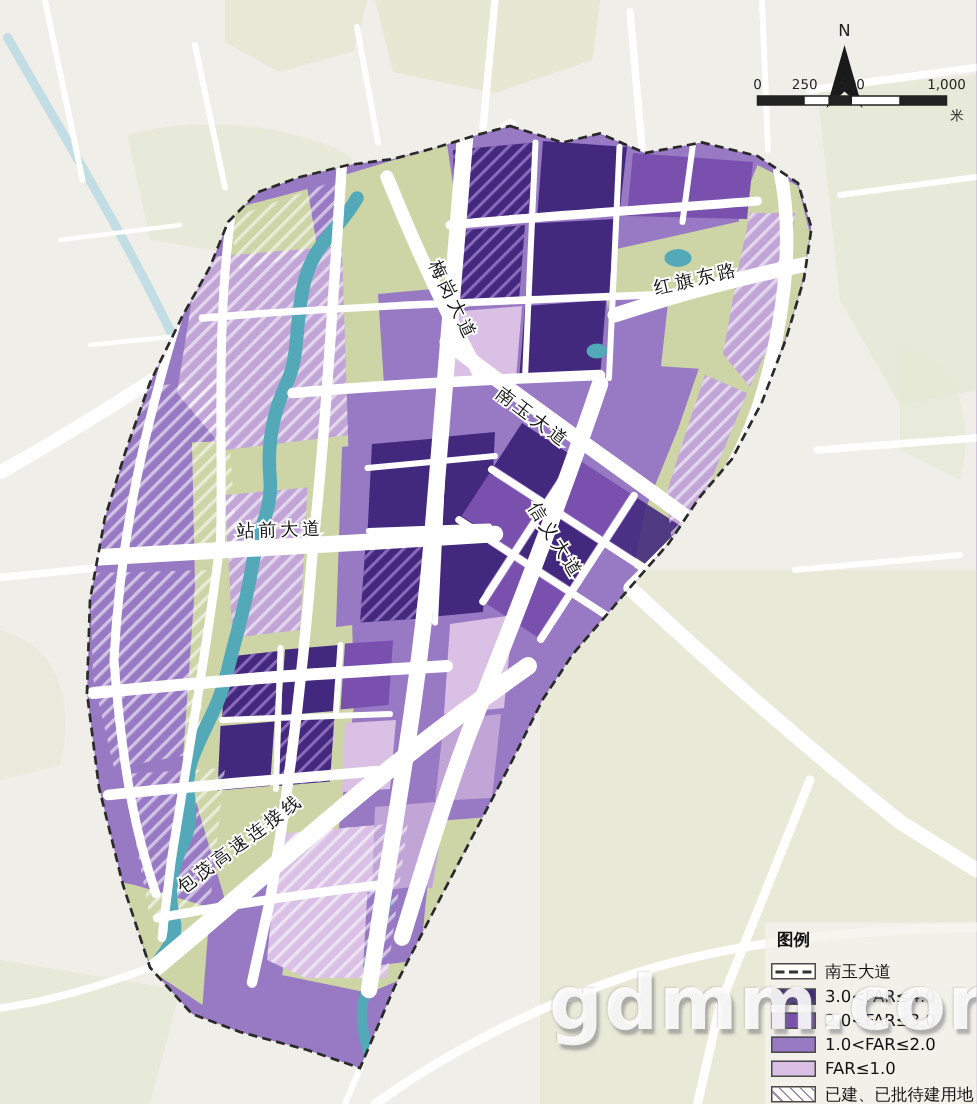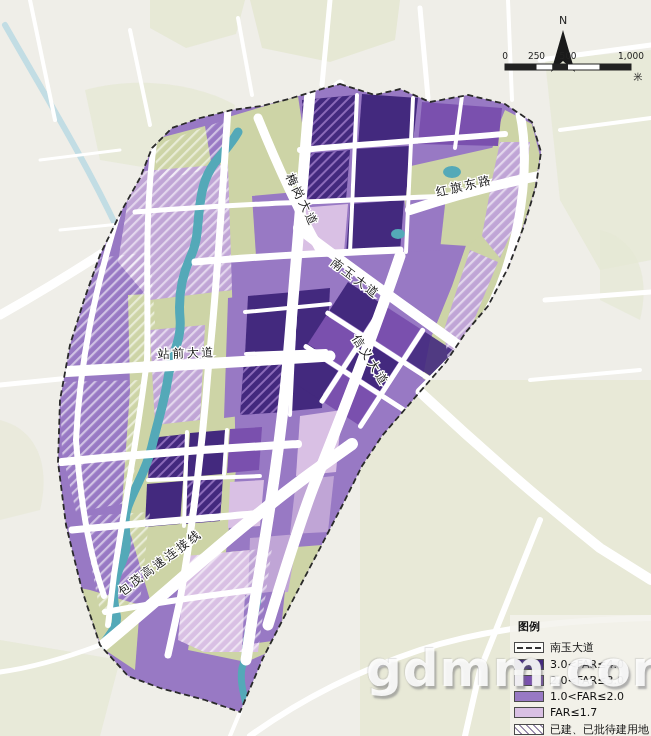--- a/index.html
+++ b/index.html
@@ -253,21 +253,21 @@
   <div class="lg-row">
     <span class="sw sw-far23"></span>
     <span>2.0&lt;FAR≤3.0</span>
   </div>
   <div class="lg-row">
     <span class="sw sw-far12"></span>
     <span>1.0&lt;FAR≤2.0</span>
   </div>
   <div class="lg-row">
     <span class="sw sw-far1"></span>
-    <span>FAR≤1.7</span>
+    <span>FAR≤1.0</span>
   </div>
   <div class="lg-row">
     <span class="sw sw-hatch"></span>
     <span>已建、已批待建用地</span>
   </div>
 </div>
 
 <div id="watermark">gdmm.com</div>
 
 </body></html>

